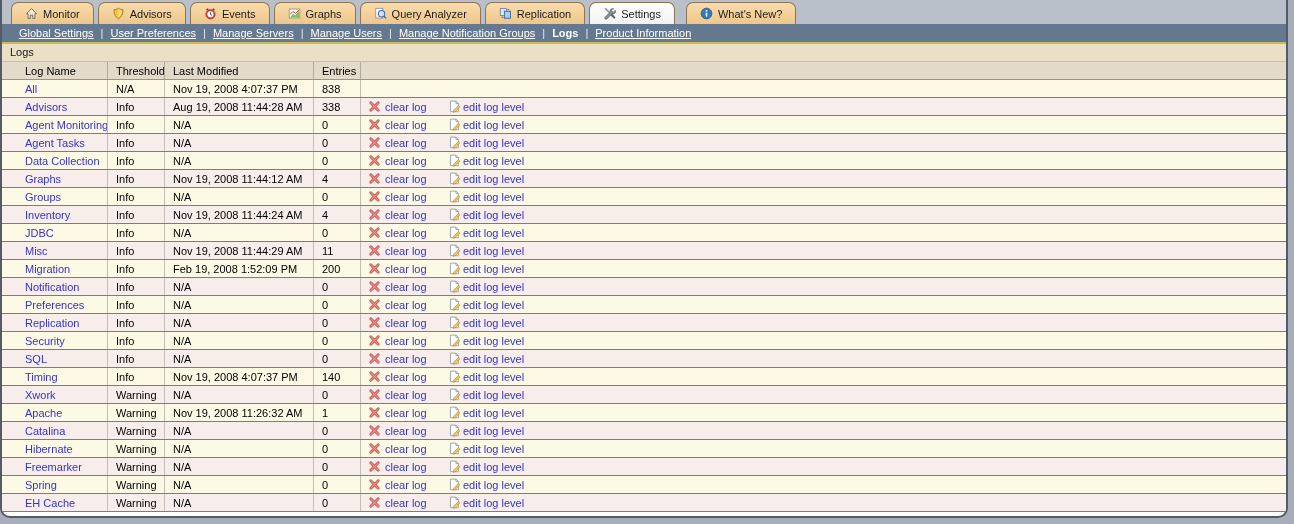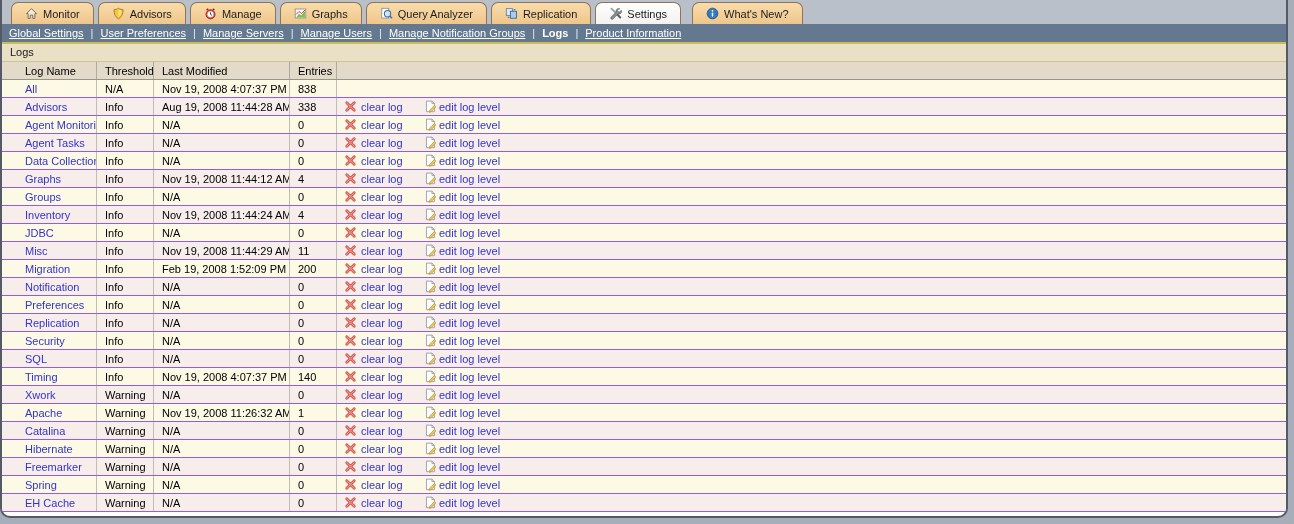--- a/index.html
+++ b/index.html
@@ -13,41 +13,41 @@
   .tab{height:22px;box-sizing:border-box;display:flex;align-items:center;gap:5px;
        padding:0 13px;margin-right:4px;font-size:11px;color:#1c1c1c;cursor:pointer;
        border:1px solid #8e7452;border-bottom:none;border-radius:7px 7px 0 0;
        background:linear-gradient(#f9dcab,#eec68c);white-space:nowrap;}
   .tab.active{background:linear-gradient(#ffffff,#f3f2ef);font-weight:normal;}
   .tab.gap-before{margin-left:7px;justify-content:center;}
   .tab-icon{width:13px;height:13px;display:inline-block;flex:0 0 13px;}
   .tab-icon svg{width:13px;height:13px;display:block;}
   
   .nav-bar{height:18px;background:#64798f;display:flex;align-items:center;
-           font-size:11px;color:#fff;padding-left:7px;white-space:nowrap;}
+           font-size:11px;color:#fff;padding-left:17px;white-space:nowrap;}
   .nav-link{color:#ffffff;text-decoration:underline;cursor:pointer;}
   .nav-link.current{text-decoration:none;font-weight:bold;cursor:default;}
   .nav-sep{margin:0 7px;color:#e3e8ee;}
   .olive-line{height:2px;background:#c9bc55;}
   
   .logs-bar{height:17px;line-height:17px;background:#eae0c5;border-bottom:1px solid #cec394;
             font-size:11px;color:#1a1a1a;padding-left:8px;}
   .thead{display:flex;height:18px;box-sizing:border-box;background:#e3dac9;
          border-bottom:1px solid #97948a;font-size:11px;color:#000;align-items:center;}
   .trow{display:flex;height:18px;box-sizing:border-box;font-size:11px;align-items:center;
         border-bottom:1px solid #8b5cf6;}
   .trow.cream{background:#fcf9e4;}
   .trow.pink{background:#f7edeb;}
   .cell{box-sizing:border-box;height:100%;display:flex;align-items:center;
         padding-left:8px;overflow:hidden;white-space:nowrap;}
   .thead .cell{border-right:1px solid #aeaba0;}
   .trow  .cell{border-right:1px solid #c2bfb2;}
-  .c-name{width:95px;padding-left:23px;}
+  .c-name{width:106px;padding-left:23px;}
   .c-threshold{width:57px;}
-  .c-modified{width:136px;text-align:center;}
+  .c-modified{width:149px;text-align:center;}
   .c-entries{width:47px;}
   .c-actions{flex:1;border-right:none !important;padding-left:7px;gap:4px;}
   .lnk{color:#3333cc;text-decoration:none;cursor:pointer;}
   .act-icon{width:13px;height:13px;display:inline-block;flex:0 0 13px;cursor:pointer;}
   .act-icon svg{width:13px;height:13px;display:block;}
   .clear-wrap{display:flex;align-items:center;gap:4px;width:76px;}
   .edit-wrap{display:flex;align-items:center;gap:2px;}
   .plain{color:#000;}
 </style>
 </head>
@@ -75,21 +75,21 @@
         </div>
         <div class="tab">
           <span class="tab-icon">
             <svg viewBox="0 0 16 16">
               <path d="M3.2 3.8 L5.2 2.2 M12.8 3.8 L10.8 2.2" stroke="#9b2420" stroke-width="1.7"></path>
               <circle cx="8" cy="9" r="5.6" fill="#e2534b" stroke="#8e1f1b" stroke-width="1"></circle>
               <circle cx="8" cy="9" r="3.7" fill="#ffffff"></circle>
               <path d="M8 6.6 V9 L9.9 10.4" stroke="#333" stroke-width="1.1" fill="none"></path>
             </svg>
           </span>
-          <span class="tab-label">Manage</span>
+          <span class="tab-label">Events</span>
         </div>
         <div class="tab">
           <span class="tab-icon">
             <svg viewBox="0 0 16 16">
               <rect x="1.5" y="2.5" width="13" height="11" fill="#ffffff" stroke="#8a8a8a" stroke-width="1"></rect>
               <path d="M2.5 12.8 L6 8.2 L9 10.2 L13.5 4.6 V12.8 Z" fill="#7cc35a"></path>
               <path d="M2.5 9.2 L6 5.6 L9.5 8 L13.5 3.6" stroke="#d23b2f" stroke-width="1.2" fill="none"></path>
             </svg>
           </span>
           <span class="tab-label">Graphs</span>

